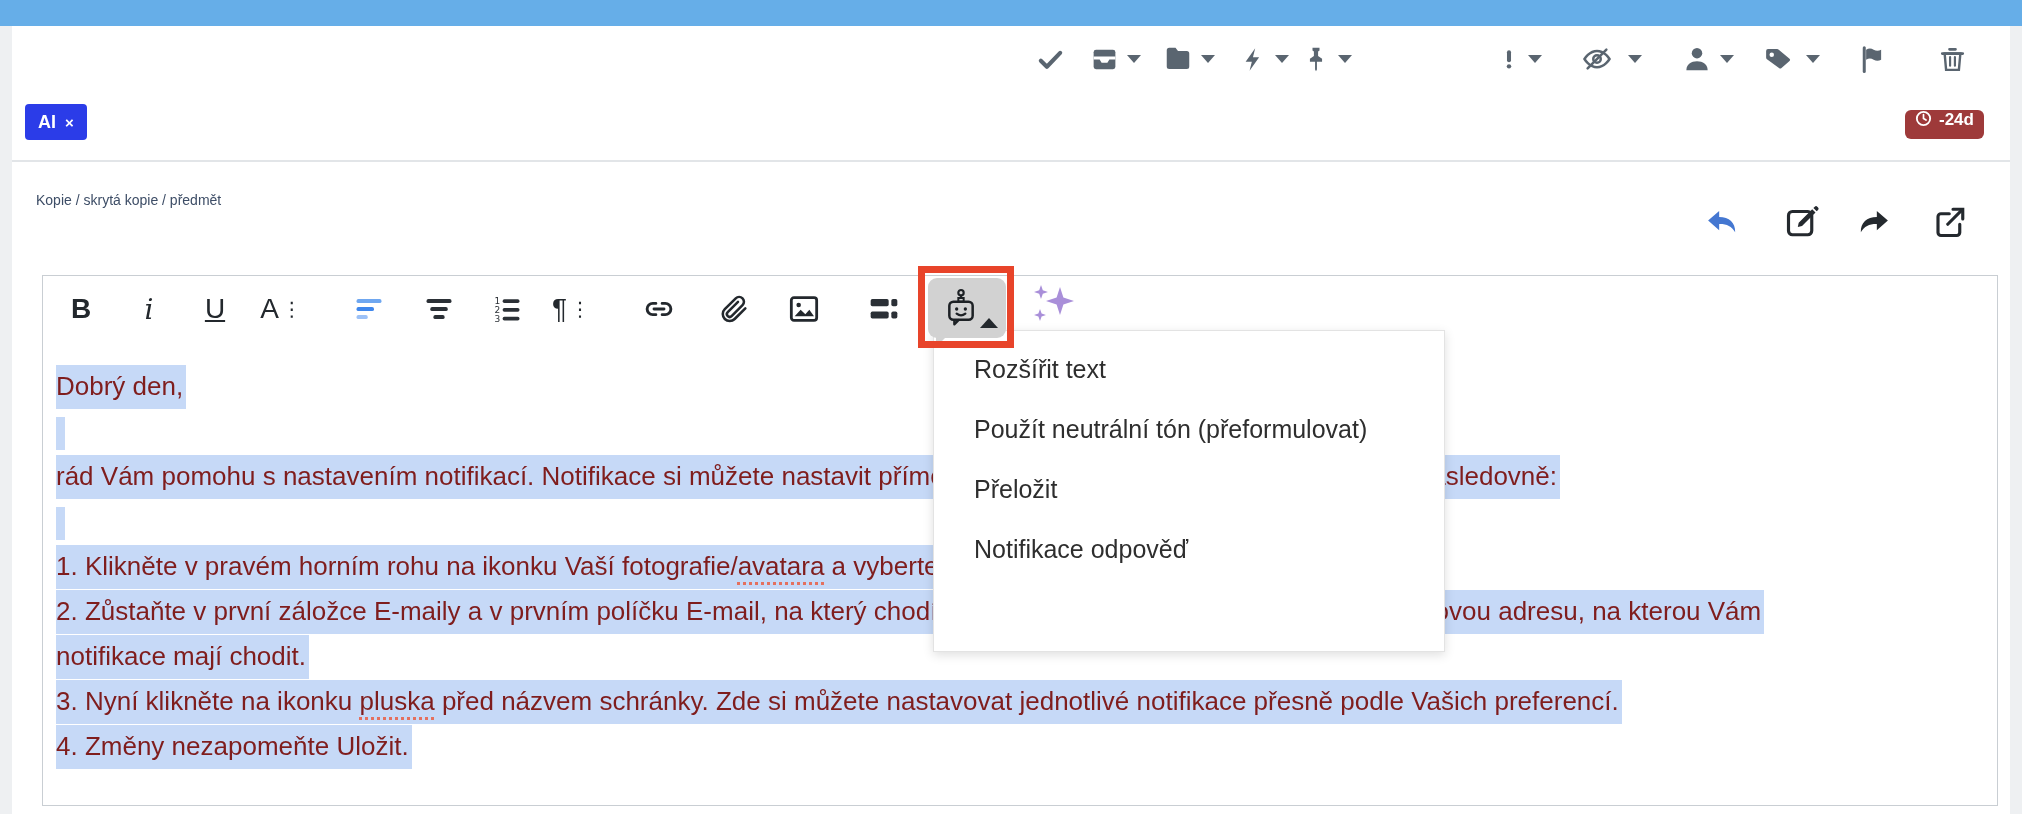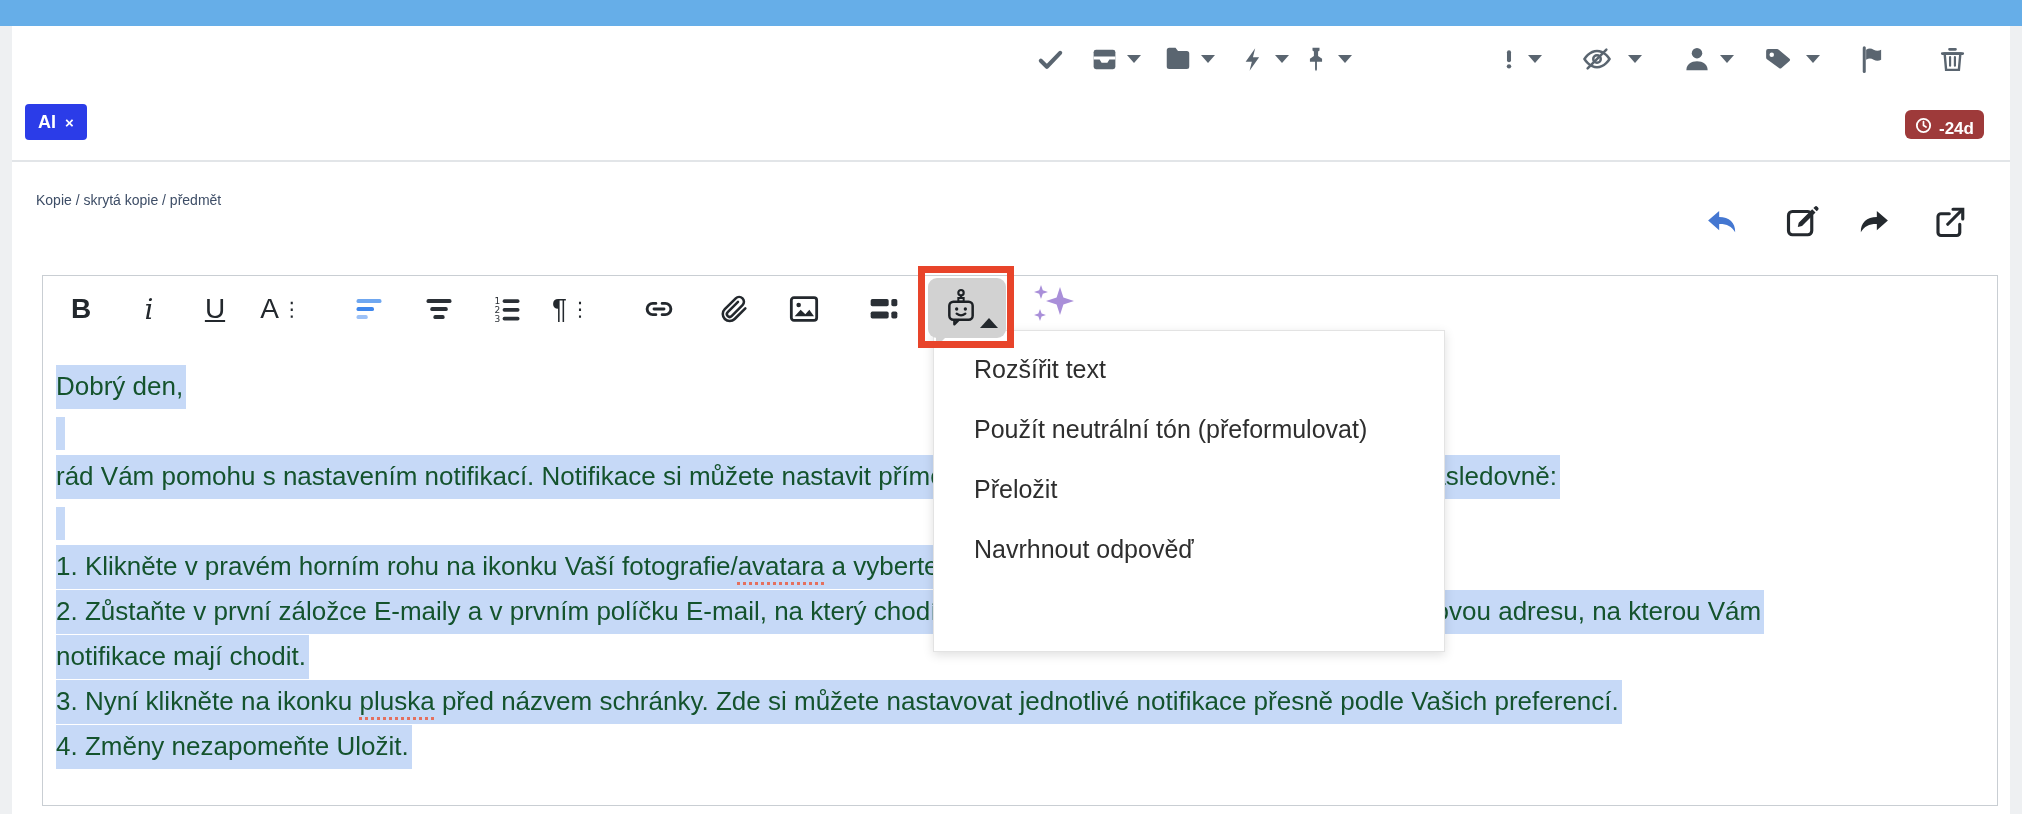--- a/index.html
+++ b/index.html
@@ -15,21 +15,21 @@
   .caret{width:0;height:0;border-left:7px solid transparent;border-right:7px solid transparent;
          border-top:8px solid #5a6570;}
 
   
   .badge-ai{position:absolute;left:25px;top:104px;height:36px;padding:0 13px;background:#2b3ce8;
             border-radius:4px;color:#fff;font-size:18px;font-weight:bold;display:flex;
             align-items:center;gap:9px;cursor:pointer;}
   .badge-ai .x{font-size:15px;font-weight:bold;cursor:pointer;}
   .badge-due{position:absolute;left:1905px;top:110px;height:29px;padding:0 10px;background:#9e3a3a;
              border-radius:6px;color:#fff;font-size:17px;font-weight:bold;display:flex;
-             align-items:flex-end;gap:7px;}
+             align-items:flex-start;gap:7px;}
 
   
   .breadcrumb{position:absolute;left:36px;top:192px;font-size:14px;color:#3d4d66;}
   .crumb{cursor:pointer;}
   .crumb-sep{white-space:pre;}
 
   
   .maction{position:absolute;top:204px;width:40px;height:40px;display:flex;align-items:center;
            justify-content:center;cursor:pointer;}
 
@@ -50,21 +50,21 @@
           background:#d2d2d2;clip-path:polygon(0 0,100% 0,0 100%);}
   .ai-btn svg{position:absolute;left:13px;top:9px;}
   .ai-btn .up-caret{position:absolute;right:8px;bottom:10px;width:0;height:0;
           border-left:9px solid transparent;border-right:9px solid transparent;
           border-bottom:10px solid #23282d;}
   .sparkles{position:absolute;left:982px;top:6px;width:56px;height:50px;display:flex;
           align-items:center;justify-content:center;cursor:pointer;}
 
   
   .body-lines{position:absolute;left:13px;top:88px;right:8px;z-index:1;}
-  .line{height:45px;line-height:45px;white-space:nowrap;font-size:26px;color:#14532d;}
+  .line{height:45px;line-height:45px;white-space:nowrap;font-size:26px;color:#7f1d1d;}
   .hl{background:#c6d9f7;padding:6px 3px 8px 0;}
   .spell{text-decoration:underline dotted #e4705e 3px;text-underline-offset:7px;}
   .strip{display:inline-block;width:9px;height:33px;background:#c6d9f7;vertical-align:middle;}
 
   
   .menu{position:absolute;left:933px;top:330px;width:512px;height:322px;background:#fff;
         border:1px solid #e3e3e3;box-sizing:border-box;box-shadow:0 3px 10px rgba(0,0,0,.13);
         z-index:40;padding-top:8px;}
   .menu-item{height:60px;display:flex;align-items:center;padding-left:40px;font-size:25px;
         color:#2e2e2e;cursor:pointer;}
@@ -340,17 +340,17 @@
         <div class="line"><span class="hl"><span>notifikace mají chodit.</span></span></div>
         <div class="line"><span class="hl"><span>3. Nyní klikněte na ikonku </span><span class="spell">pluska</span><span> před názvem schránky. Zde si můžete nastavovat jednotlivé notifikace přesně podle Vašich preferencí.</span></span></div>
         <div class="line"><span class="hl"><span>4. Změny nezapomeňte Uložit.</span></span></div>
       </div>
   </div>
 
   <div class="menu" id="ai-menu">
       <div class="menu-item">Rozšířit text</div>
       <div class="menu-item">Použít neutrální tón (přeformulovat)</div>
       <div class="menu-item">Přeložit</div>
-      <div class="menu-item">Navrhnout odpověď</div>
+      <div class="menu-item">Notifikace odpověď</div>
     </div>
 
   <div class="red-annot"></div>
 </div>
 
 </body></html>

